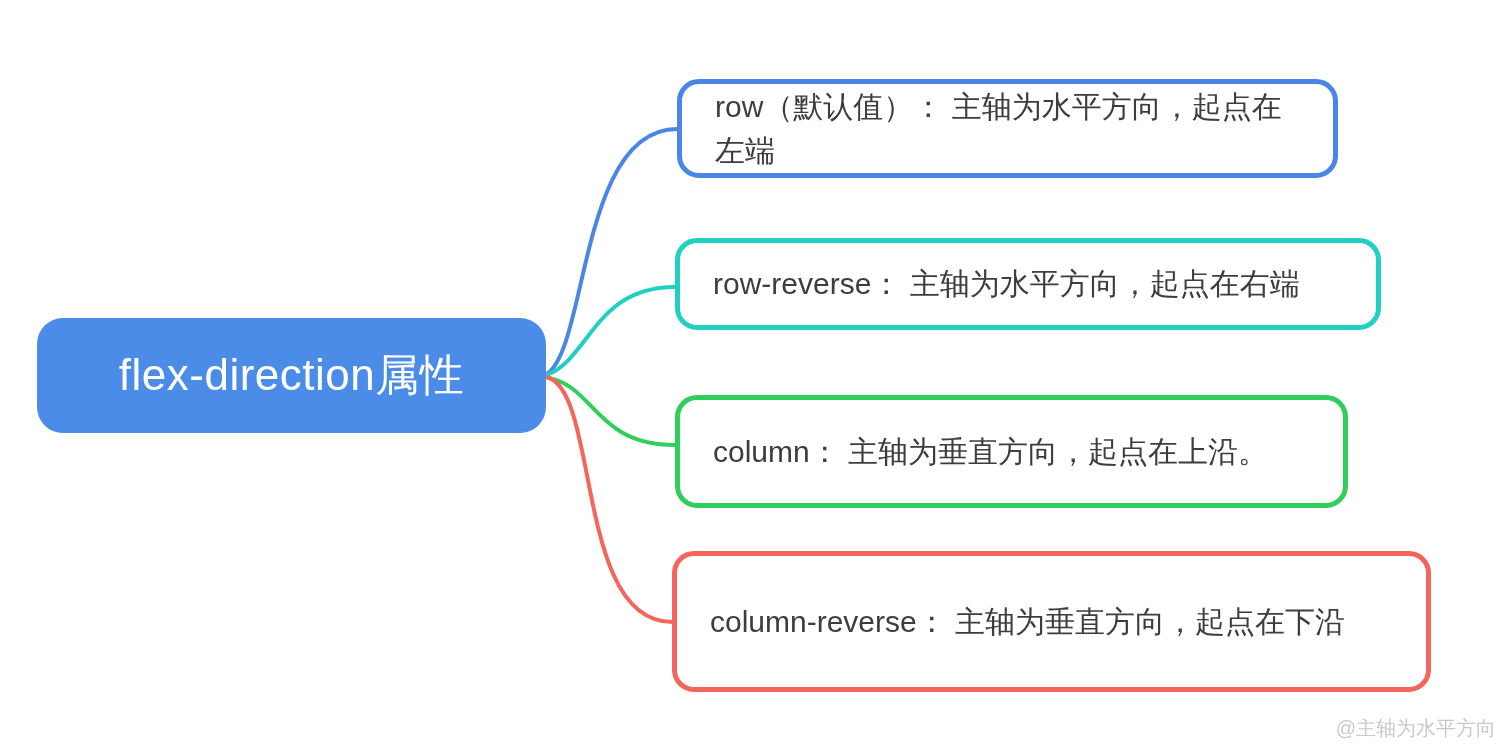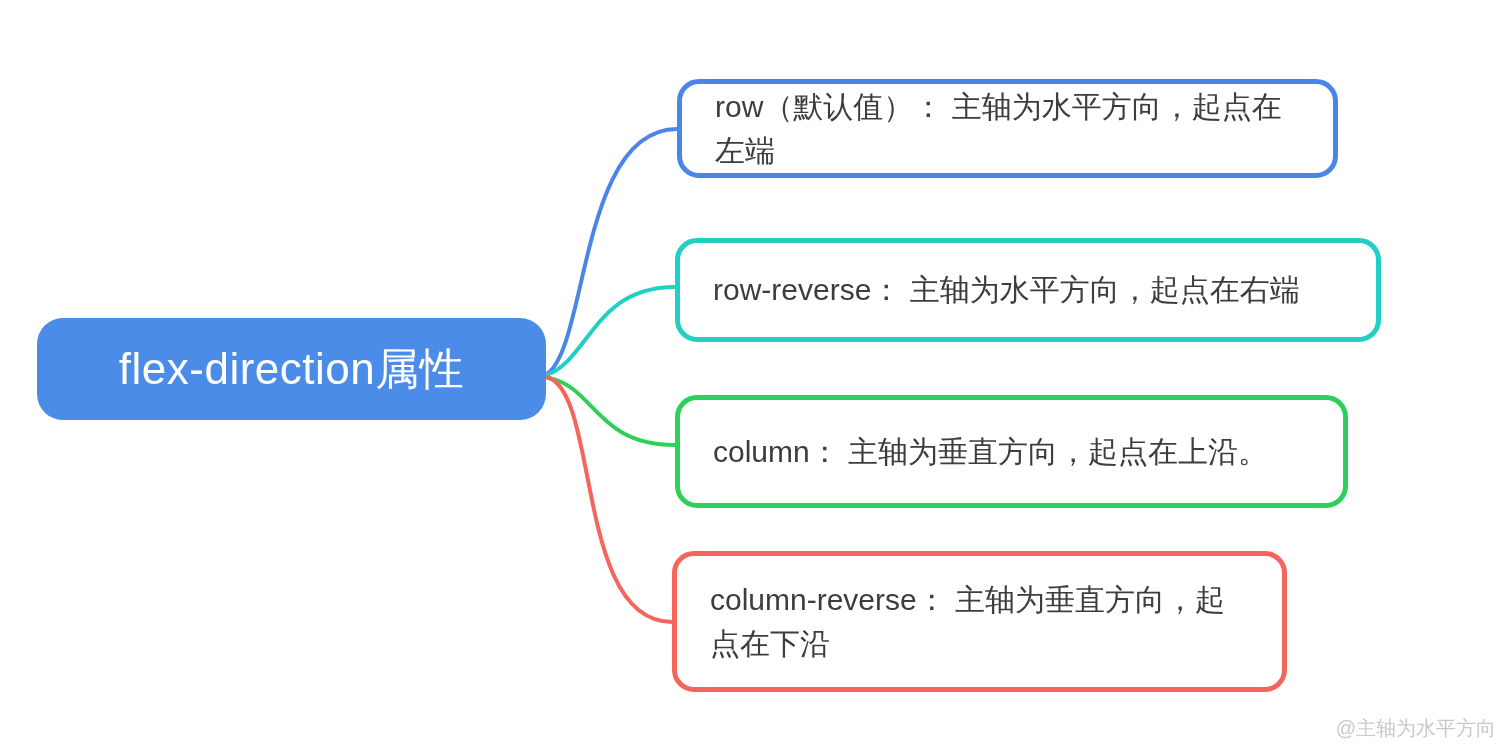--- a/index.html
+++ b/index.html
@@ -7,43 +7,43 @@
   body { font-family: "Liberation Sans", "DejaVu Sans", sans-serif; position: relative; }
 
   .canvas { position: absolute; inset: 0; width: 1512px; height: 756px; }
 
   .edges { position: absolute; left: 0; top: 0; width: 1512px; height: 756px; z-index: 1; }
   .edges path { fill: none; stroke-width: 4; stroke-linecap: round; }
 
   .node { position: absolute; z-index: 2; display: flex; align-items: center; }
 
   .root-node {
-    left: 37px; top: 318px; width: 509px; height: 102px;
+    left: 37px; top: 318px; width: 509px; height: 115px;
     border-radius: 26px;
     justify-content: center;
     color: #ffffff;
     font-size: 44px;
     letter-spacing: 0.5px;
   }
 
   .branch-node {
     background: #ffffff;
     border-style: solid;
     border-width: 5px;
     border-radius: 22px;
     color: #3d3d3d;
     font-size: 30px;
     line-height: 44px;
     padding: 6px 28px 6px 33px;
   }
 
   .branch-1 { left: 677px; top: 79px;  width: 661px; height: 99px; }
-  .branch-2 { left: 675px; top: 238px; width: 706px; height: 104px; }
+  .branch-2 { left: 675px; top: 238px; width: 706px; height: 92px; }
   .branch-3 { left: 675px; top: 395px; width: 673px; height: 113px; }
-  .branch-4 { left: 672px; top: 551px; width: 615px; height: 141px; }
+  .branch-4 { left: 672px; top: 551px; width: 759px; height: 141px; }
 
   .watermark {
     position: absolute; right: 16px; bottom: 14px;
     z-index: 3;
     color: #c9c9c9;
     font-size: 20px;
   }
 </style>
 </head>
 <body>

